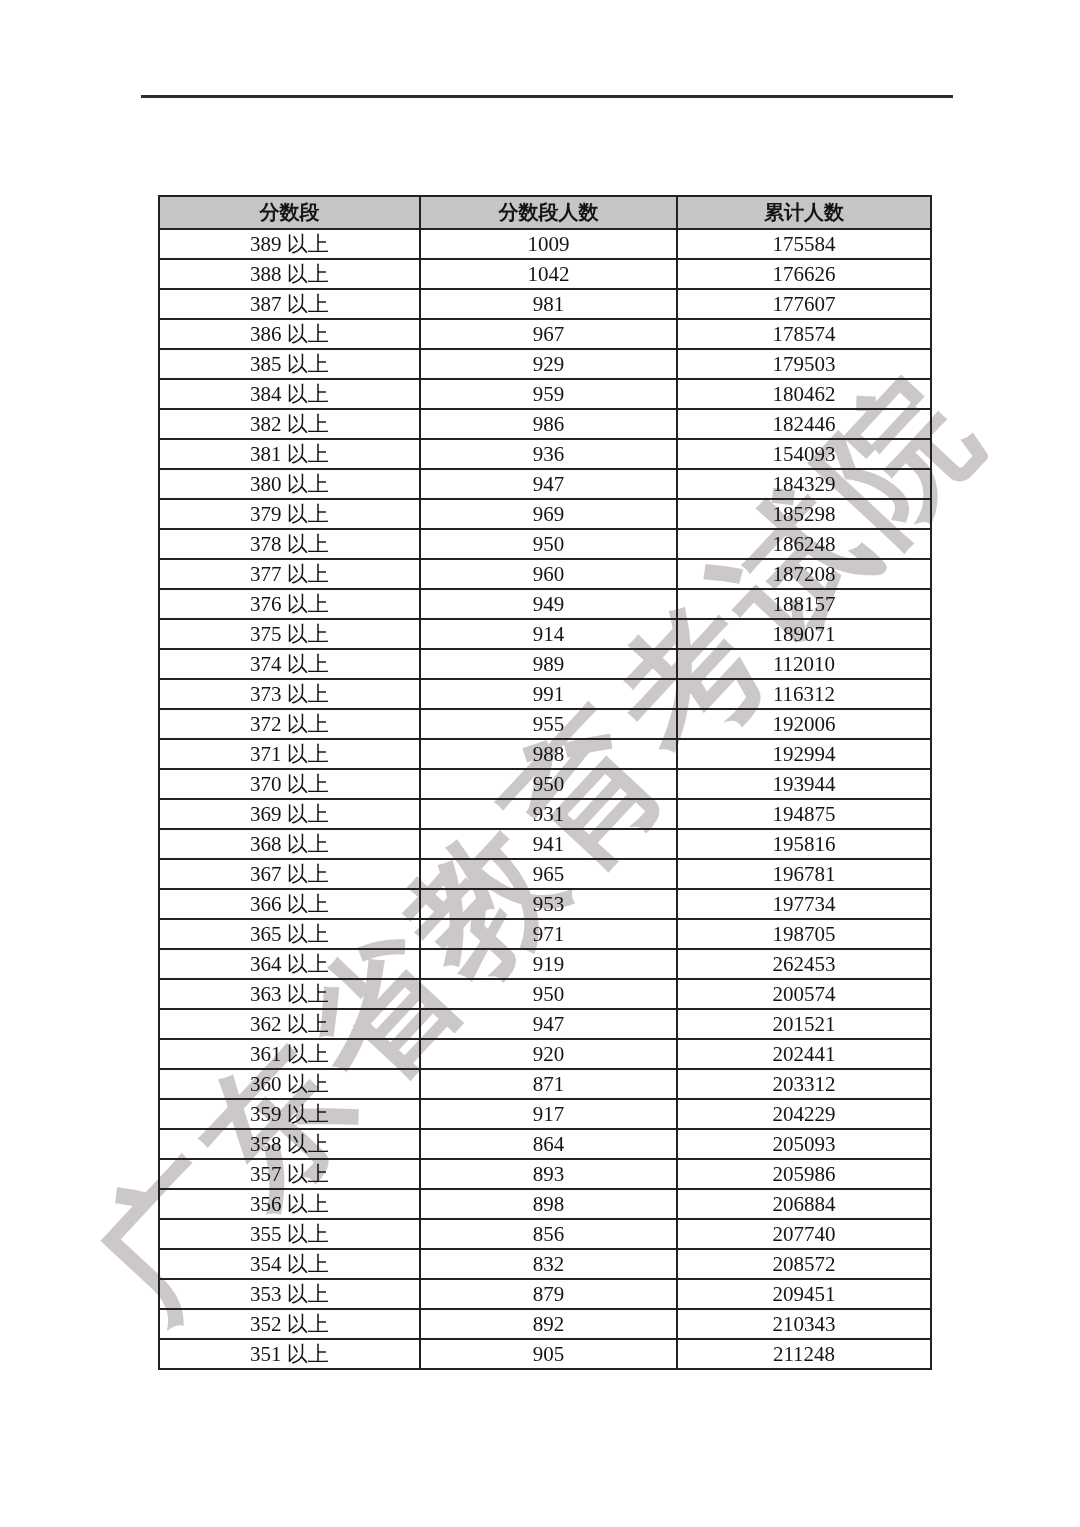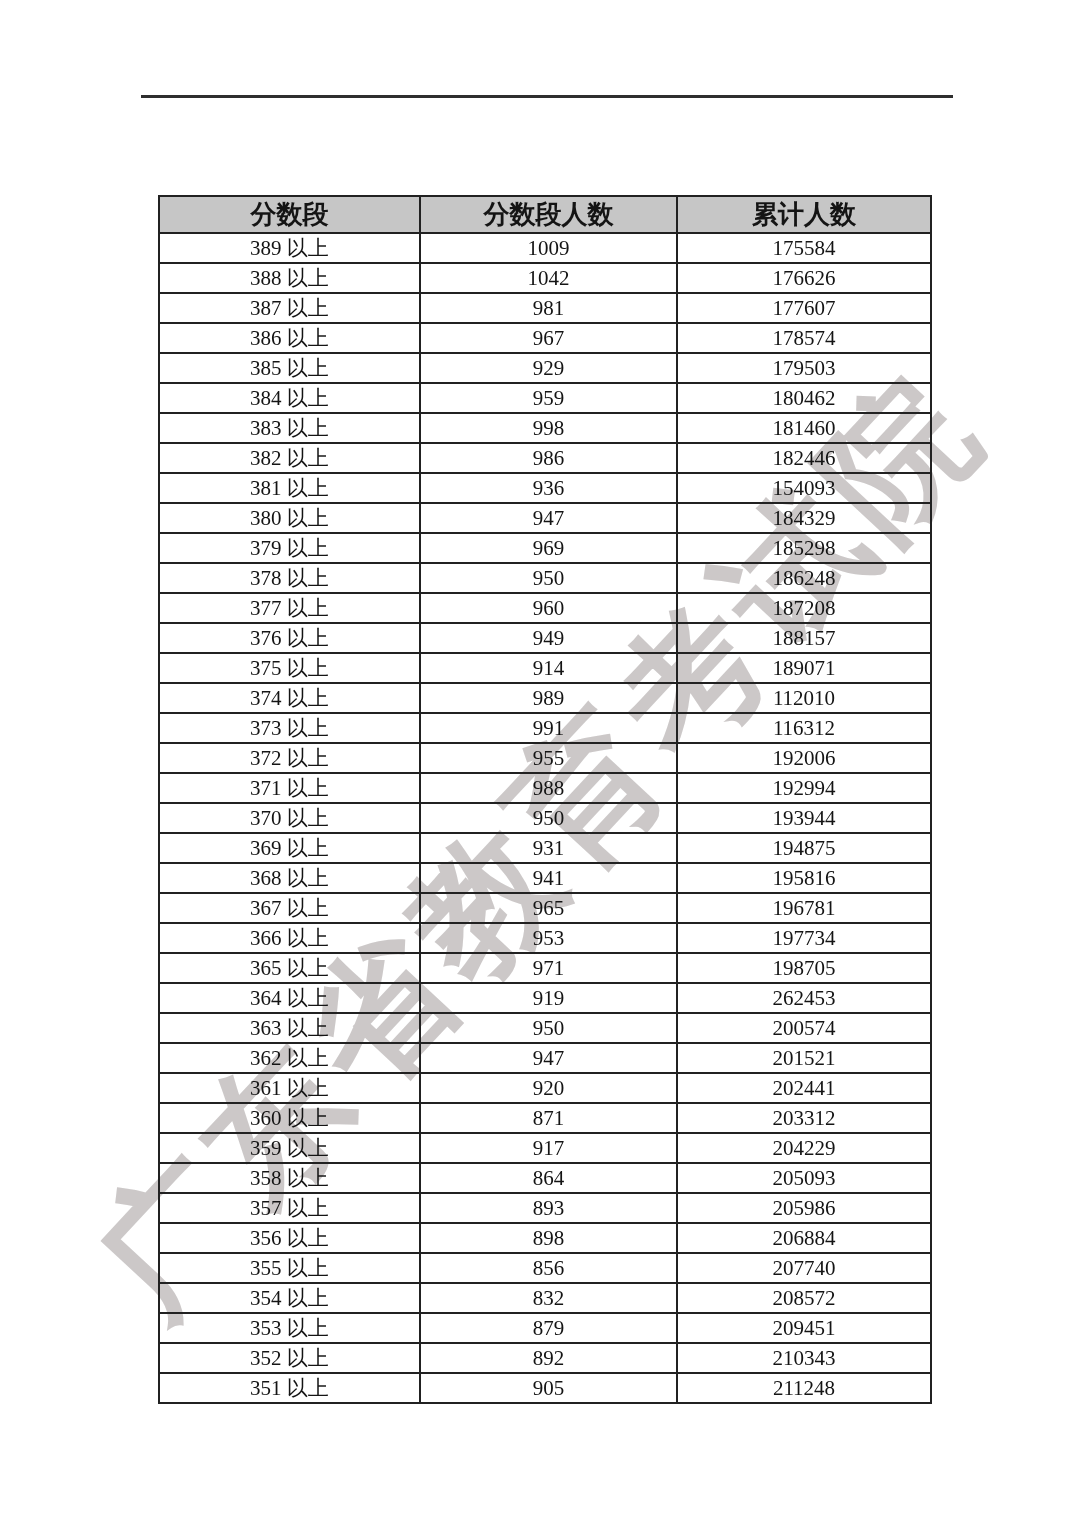--- a/index.html
+++ b/index.html
@@ -56,21 +56,21 @@
     border: 2px solid #212121;
     text-align: center;
     vertical-align: middle;
     padding: 0;
     color: #141414;
     background: transparent;
   }
   .score-table th {
     background: #c6c6c6;
     height: 31px;
-    font-size: 26px;
+    font-size: 20px;
     font-weight: bold;
   }
   .score-table td {
     height: 27.2px;
     font-size: 21px;
     font-weight: normal;
   }
 </style>
 </head>
 <body>
@@ -119,25 +119,20 @@
           <td>385 以上</td>
           <td>929</td>
           <td>179503</td>
         </tr>
         <tr>
           <td>384 以上</td>
           <td>959</td>
           <td>180462</td>
         </tr>
         <tr>
-          <td>383 以上</td>
-          <td>998</td>
-          <td>181460</td>
-        </tr>
-        <tr>
           <td>382 以上</td>
           <td>986</td>
           <td>182446</td>
         </tr>
         <tr>
           <td>381 以上</td>
           <td>936</td>
           <td>154093</td>
         </tr>
         <tr>

